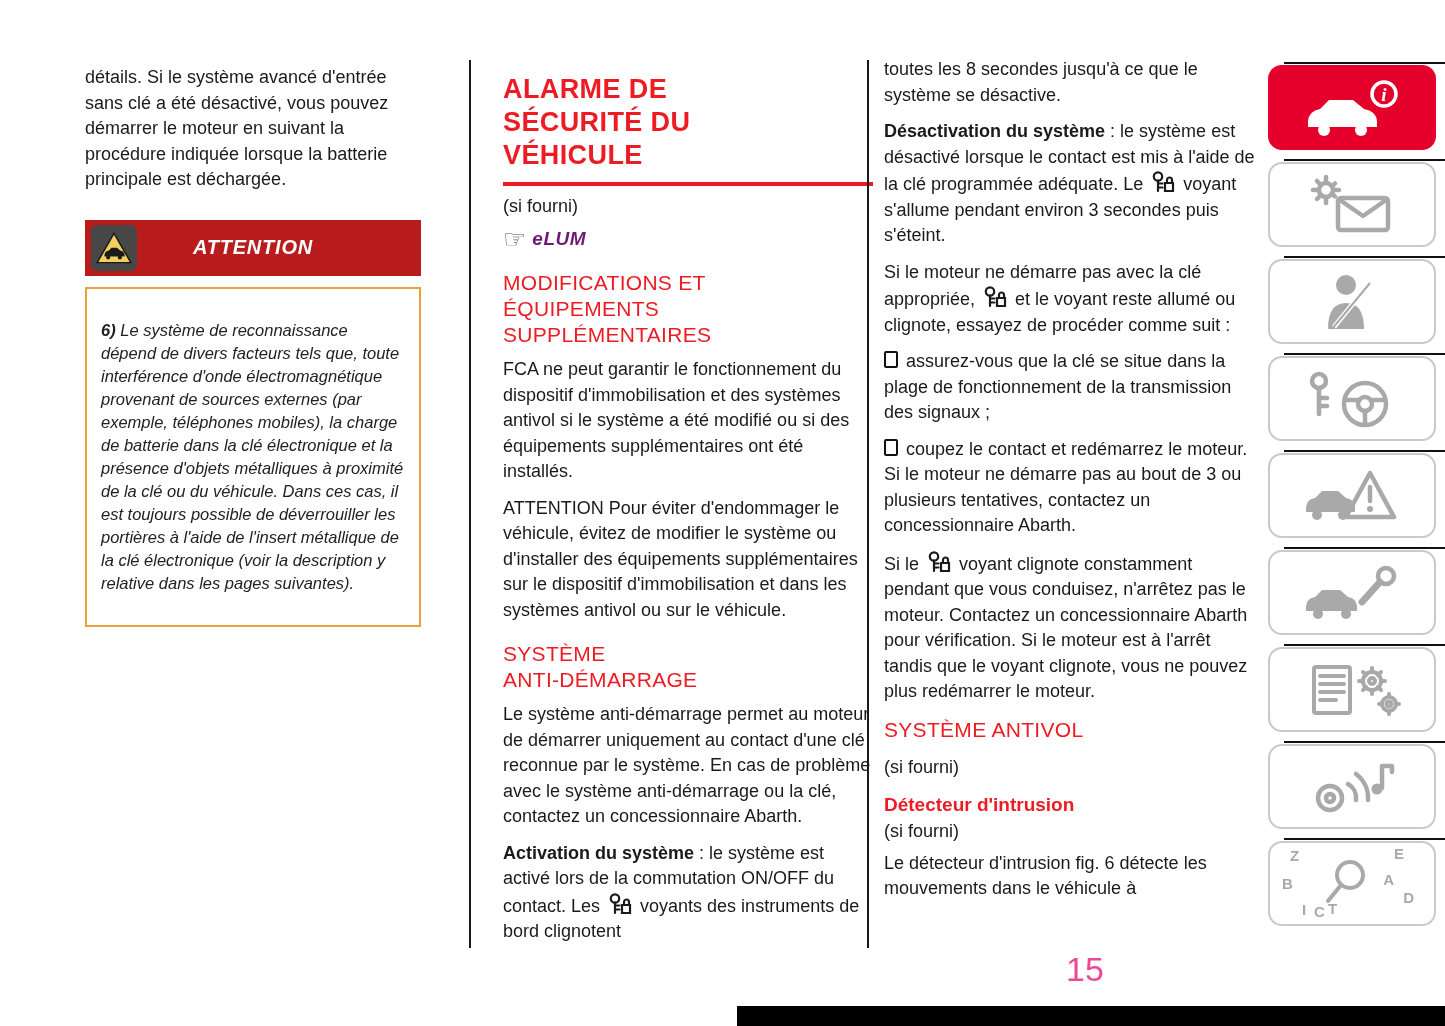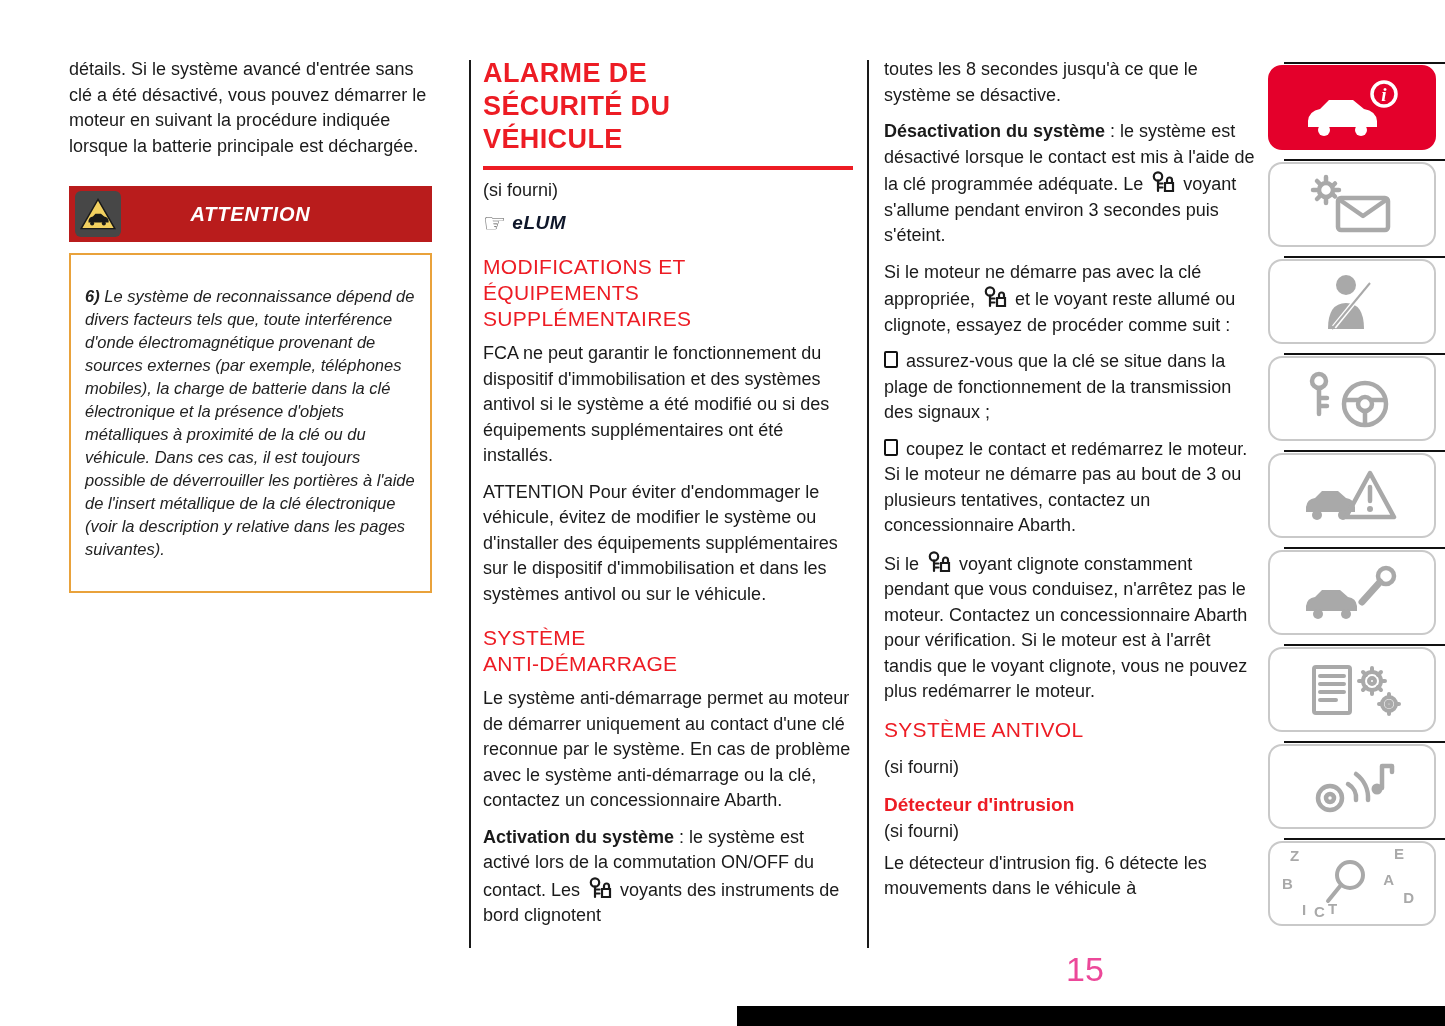--- a/index.html
+++ b/index.html
@@ -2,40 +2,40 @@
 <html><head>
 <meta charset="utf-8">
 <style>
   html,body{margin:0;padding:0;}
   body{
     width:1445px;height:1026px;position:relative;background:#ffffff;
     font-family:"Liberation Sans", sans-serif;color:#1a1a1a;overflow:hidden;
   }
   .col{position:absolute;top:57px;}
   .col p{font-size:18px;line-height:25.5px;margin:0 0 11px 0;}
-  .col1{left:69px;width:363px;}
-  .col2{left:483px;width:370px;}
+  .col1{left:85px;width:336px;margin-top:8px;}
+  .col2{left:503px;width:370px;margin-top:16px;}
   .col3{left:884px;width:374px;}
   .vline{position:absolute;top:60px;height:888px;width:2px;background:#1a1a1a;}
   .vline1{left:469px;}
   .vline2{left:867px;}
 
   .h1{
     color:#ed1c24;font-weight:bold;font-size:27px;line-height:33px;letter-spacing:.4px;
     margin:0 0 8px 0;padding-bottom:10px;border-bottom:4px solid #ed1c24;white-space:pre-line;
   }
   .h2{
     color:#ed1c24;font-weight:normal;font-size:21px;line-height:26px;letter-spacing:.3px;
     margin:18px 0 9px 0;white-space:pre-line;
   }
   .h3{color:#ed1c24;font-weight:bold;font-size:19px;line-height:24px;margin:14px 0 2px 0;}
   .sifourni{font-size:18px;line-height:24px;margin:2px 0 8px 0;}
   .elum-row{display:flex;align-items:center;gap:6px;margin:2px 0 6px 0;}
   .hand{font-size:26px;color:#555;line-height:26px;}
-  .elum{font-weight:bold;font-style:italic;font-size:19px;color:#0f172a;letter-spacing:.5px;}
+  .elum{font-weight:bold;font-style:italic;font-size:19px;color:#701a75;letter-spacing:.5px;}
 
   .attention{
     position:relative;margin-top:27px;height:56px;background:#b91c1c;
     display:flex;align-items:center;justify-content:center;
   }
   .att-icon{
     position:absolute;left:6px;top:5px;width:46px;height:46px;background:#474747;
     border-radius:6px;display:flex;align-items:center;justify-content:center;
   }
   .att-label{color:#ffffff;font-weight:bold;font-style:italic;font-size:20px;letter-spacing:.8px;}

